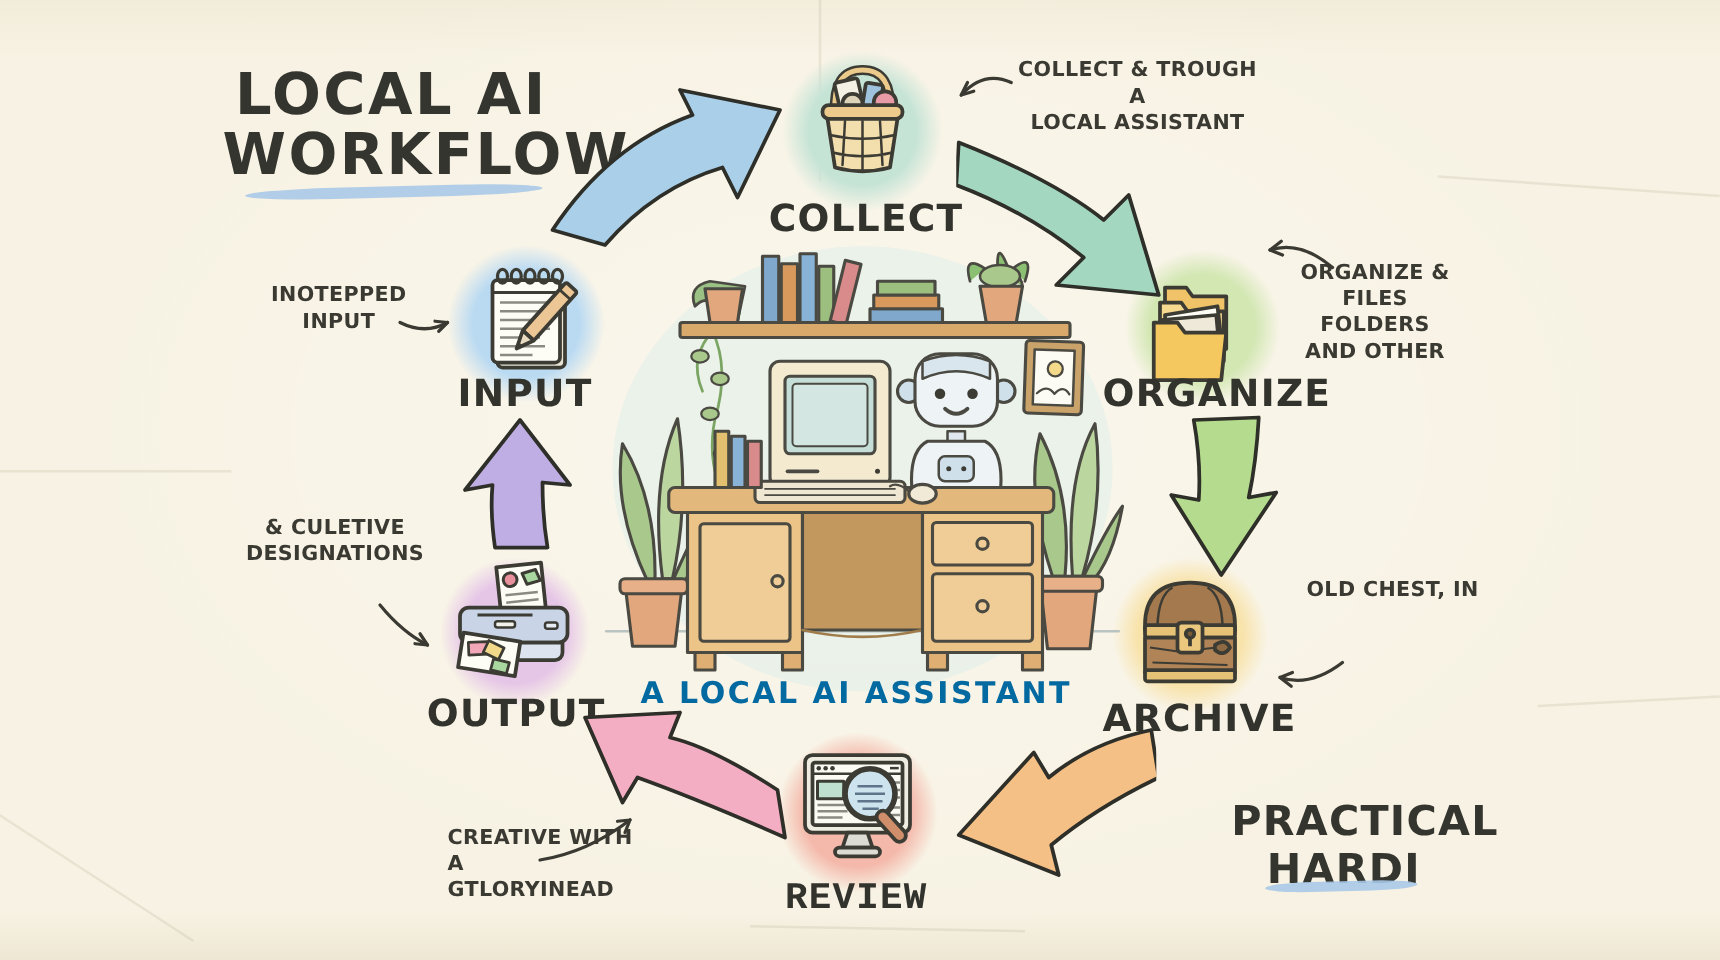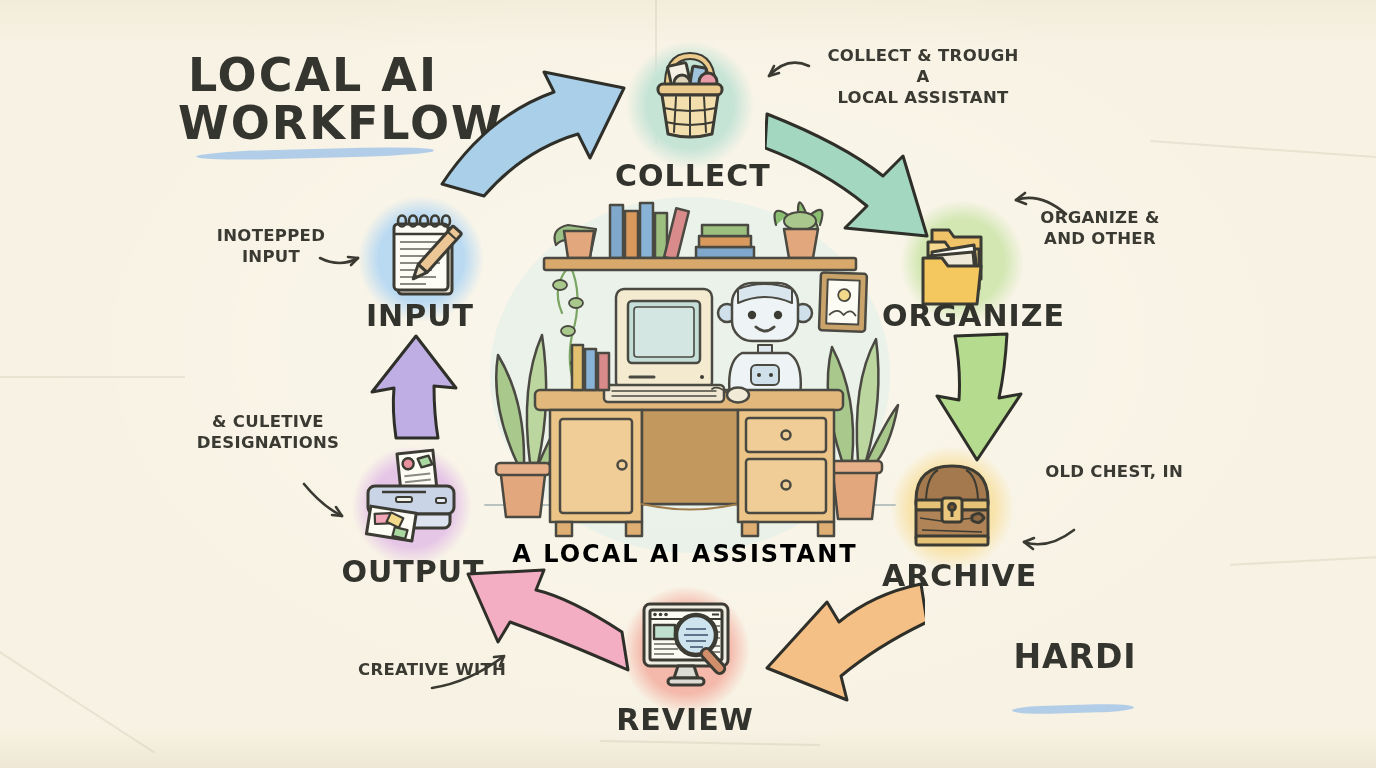--- a/index.html
+++ b/index.html
@@ -21,41 +21,42 @@
   .title .line{font-size:46px;font-weight:700;letter-spacing:2px;line-height:1.04;color:#35352f;}
   .swoosh{position:absolute;background:#a9c9e8;border-radius:60%/100%;transform:rotate(-1.5deg);opacity:.9;}
   .footer-title{position:absolute;left:985px;top:638px;width:180px;text-align:center;}
   .footer-title .line{font-size:33px;font-weight:700;letter-spacing:1px;line-height:1.15;color:#35352f;}
   .step-circle{position:absolute;border-radius:50%;}
   .step-label{position:absolute;font-size:30px;font-weight:700;letter-spacing:1px;text-align:center;color:#33332d;}
   .icon{position:absolute;}
   .note{position:absolute;font-size:16.5px;font-weight:700;letter-spacing:.3px;line-height:1.27;text-align:center;color:#3a3a33;}
   .note.left{text-align:left;}
   .caption{position:absolute;left:510px;top:540px;width:350px;text-align:center;
-    font-size:24px;font-weight:700;letter-spacing:2px;color:#000000;}
+    font-size:24px;font-weight:700;letter-spacing:2px;color:#0369a1;}
   .arrow-svg,.note-arrow,.scene{position:absolute;}
 </style>
 </head>
 <body>
 
 <div class="paper-texture"></div>
 <div class="crease" style="left:1150px;top:148px;width:226px;height:2px;transform:rotate(4deg);"></div>
 <div class="crease" style="left:0;top:376px;width:185px;height:2px;"></div>
 <div class="crease" style="left:655px;top:0;width:2px;height:145px;"></div>
 <div class="crease" style="left:1230px;top:560px;width:146px;height:2px;transform:rotate(-3deg);"></div>
 <div class="crease" style="left:-20px;top:700px;width:190px;height:2px;transform:rotate(33deg);"></div>
 <div class="crease" style="left:600px;top:742px;width:220px;height:2px;transform:rotate(1deg);"></div>
 
 <div class="title">
   <div class="line">LOCAL AI</div>
   <div class="line">WORKFLOW</div>
 </div>
 <div class="swoosh" style="left:196px;top:149px;width:238px;height:9px;"></div>
 
 <div class="footer-title">
+  <div class="line">PRACTICAL</div>
   <div class="line">HARDI</div>
 </div>
 <div class="swoosh" style="left:1012px;top:705px;width:122px;height:8px;"></div>
 
 <div class="step-circle" style="left:626px;top:41px;width:128px;height:128px;background:radial-gradient(closest-side,#c6e4d6 68%,rgba(198,228,214,0) 100%);"></div>
 <div class="step-circle" style="left:900px;top:200px;width:124px;height:124px;background:radial-gradient(closest-side,#d2e7b2 68%,rgba(210,231,178,0) 100%);"></div>
 <div class="step-circle" style="left:890px;top:446px;width:124px;height:124px;background:radial-gradient(closest-side,#f8e3ab 68%,rgba(248,227,171,0) 100%);"></div>
 <div class="step-circle" style="left:622px;top:586px;width:128px;height:128px;background:radial-gradient(closest-side,#f4b9ab 68%,rgba(244,185,171,0) 100%);"></div>
 <div class="step-circle" style="left:352px;top:446px;width:120px;height:120px;background:radial-gradient(closest-side,#e6c6e7 68%,rgba(230,198,231,0) 100%);"></div>
 <div class="step-circle" style="left:358px;top:196px;width:126px;height:126px;background:radial-gradient(closest-side,#badaf2 68%,rgba(186,218,242,0) 100%);"></div>
@@ -157,21 +158,21 @@
       <path d="M66,74 l12,0 -6,14 z" fill="#e9dcc0"></path>
       <path d="M70,83 l4,0 -2,5 z" fill="#3c3c34" stroke="none"></path>
       <path d="M66,30 l12,0" stroke-width="2.2"></path>
     </g>
   </g>
 </svg>
 
 <div class="step-label" style="left:615px;top:158px;width:150px;">COLLECT</div>
 <div class="step-label" style="left:882px;top:298px;width:165px;">ORGANIZE</div>
 <div class="step-label" style="left:882px;top:558px;width:150px;">ARCHIVE</div>
-<div class="step-label" style="left:610px;top:702px;width:150px;">REVIEW</div>
+<div class="step-label" style="left:610px;top:702px;width:150px;font-family:Liberation Mono, monospace;">REVIEW</div>
 <div class="step-label" style="left:338px;top:554px;width:150px;">OUTPUT</div>
 <div class="step-label" style="left:345px;top:298px;width:150px;">INPUT</div>
 
 <svg class="arrow-svg" style="left:432px;top:58px;" width="200" height="140" viewBox="0 0 200 140">
   <path d="M10,126 Q55,58 122,34 L112,14 L192,30 L158,100 L146,76 Q92,92 52,138 Z" fill="#a9cfe9" stroke="#2f2f29" stroke-width="3" stroke-linejoin="round"></path>
 </svg>
 <svg class="arrow-svg" style="left:765px;top:108px;" width="175" height="135" viewBox="0 0 175 135">
   <path d="M2,6 Q78,36 118,68 L138,48 L162,128 L80,120 L102,98 Q58,62 0,40 Z" fill="#a3d7c0" stroke="#2f2f29" stroke-width="3" stroke-linejoin="round"></path>
 </svg>
 <svg class="arrow-svg" style="left:925px;top:332px;" width="100" height="132" viewBox="0 0 100 132">
@@ -180,31 +181,32 @@
 <svg class="arrow-svg" style="left:757px;top:580px;" width="168" height="128" viewBox="0 0 168 128">
   <path d="M164,4 Q116,14 82,42 L70,22 L10,88 L90,120 L84,96 Q120,66 170,42 Z" fill="#f4c085" stroke="#2f2f29" stroke-width="3" stroke-linejoin="round"></path>
 </svg>
 <svg class="arrow-svg" style="left:440px;top:556px;" width="190" height="118" viewBox="0 0 190 118">
   <path d="M182,76 Q130,42 96,34 L104,14 L28,18 L58,86 L70,66 Q120,84 188,114 Z" fill="#f3aec4" stroke="#2f2f29" stroke-width="3" stroke-linejoin="round"></path>
 </svg>
 <svg class="arrow-svg" style="left:362px;top:330px;" width="100" height="112" viewBox="0 0 100 112">
   <path d="M34,108 Q30,80 32,58 L10,62 L54,6 L94,58 L72,56 Q72,84 76,108 Z" fill="#bfaee3" stroke="#2f2f29" stroke-width="3" stroke-linejoin="round"></path>
 </svg>
 
-<div class="note" style="left:810px;top:46px;width:200px;margin-left:13px;">
+<div class="note" style="left:810px;top:46px;width:200px;">
   <div>COLLECT &amp; TROUGH A</div>
   <div>LOCAL ASSISTANT</div>
 </div>
 <svg class="note-arrow" style="left:763px;top:54px;" width="48" height="36" viewBox="0 0 48 36">
   <path d="M46,12 Q24,2 6,22" fill="none" stroke="#3a3a33" stroke-width="2.6" stroke-linecap="round"></path>
   <path d="M6,22 L16,19 M6,22 L11,12" fill="none" stroke="#3a3a33" stroke-width="2.6" stroke-linecap="round"></path>
 </svg>
 
 <div class="note" style="left:1030px;top:208px;width:140px;">
   <div>ORGANIZE &amp;</div>
+  <div>FILES FOLDERS</div>
   <div>AND OTHER</div>
 </div>
 <svg class="note-arrow" style="left:1010px;top:188px;" width="58" height="32" viewBox="0 0 58 32">
   <path d="M56,26 Q30,4 6,12" fill="none" stroke="#3a3a33" stroke-width="2.6" stroke-linecap="round"></path>
   <path d="M6,12 L16,16 M6,12 L15,5" fill="none" stroke="#3a3a33" stroke-width="2.6" stroke-linecap="round"></path>
 </svg>
 
 <div class="note" style="left:1038px;top:462px;width:145px;text-align:right;">
   <div>OLD CHEST, IN</div>
 </div>
@@ -226,20 +228,21 @@
   <div>INOTEPPED</div>
   <div>INPUT</div>
 </div>
 <svg class="note-arrow" style="left:316px;top:248px;" width="48" height="24" viewBox="0 0 48 24">
   <path d="M4,10 Q24,20 42,10" fill="none" stroke="#3a3a33" stroke-width="2.6" stroke-linecap="round"></path>
   <path d="M42,10 L32,9 M42,10 L35,17" fill="none" stroke="#3a3a33" stroke-width="2.6" stroke-linecap="round"></path>
 </svg>
 
 <div class="note left" style="left:358px;top:660px;width:150px;">
   <div>CREATIVE WITH</div>
+  <div>A GTLORYINEAD</div>
 </div>
 <svg class="note-arrow" style="left:426px;top:648px;" width="88" height="44" viewBox="0 0 88 44">
   <path d="M6,40 Q44,34 78,8" fill="none" stroke="#3a3a33" stroke-width="2.6" stroke-linecap="round"></path>
   <path d="M78,8 L68,9 M78,8 L74,18" fill="none" stroke="#3a3a33" stroke-width="2.6" stroke-linecap="round"></path>
 </svg>
 
 <svg class="scene" style="left:480px;top:185px;" width="420" height="390" viewBox="0 0 420 390">
   <ellipse cx="210" cy="190" rx="200" ry="178" fill="#e6f0ea" opacity="0.75"></ellipse>
   <g stroke="#4a4a42" stroke-width="2.5" stroke-linejoin="round" stroke-linecap="round">
 

